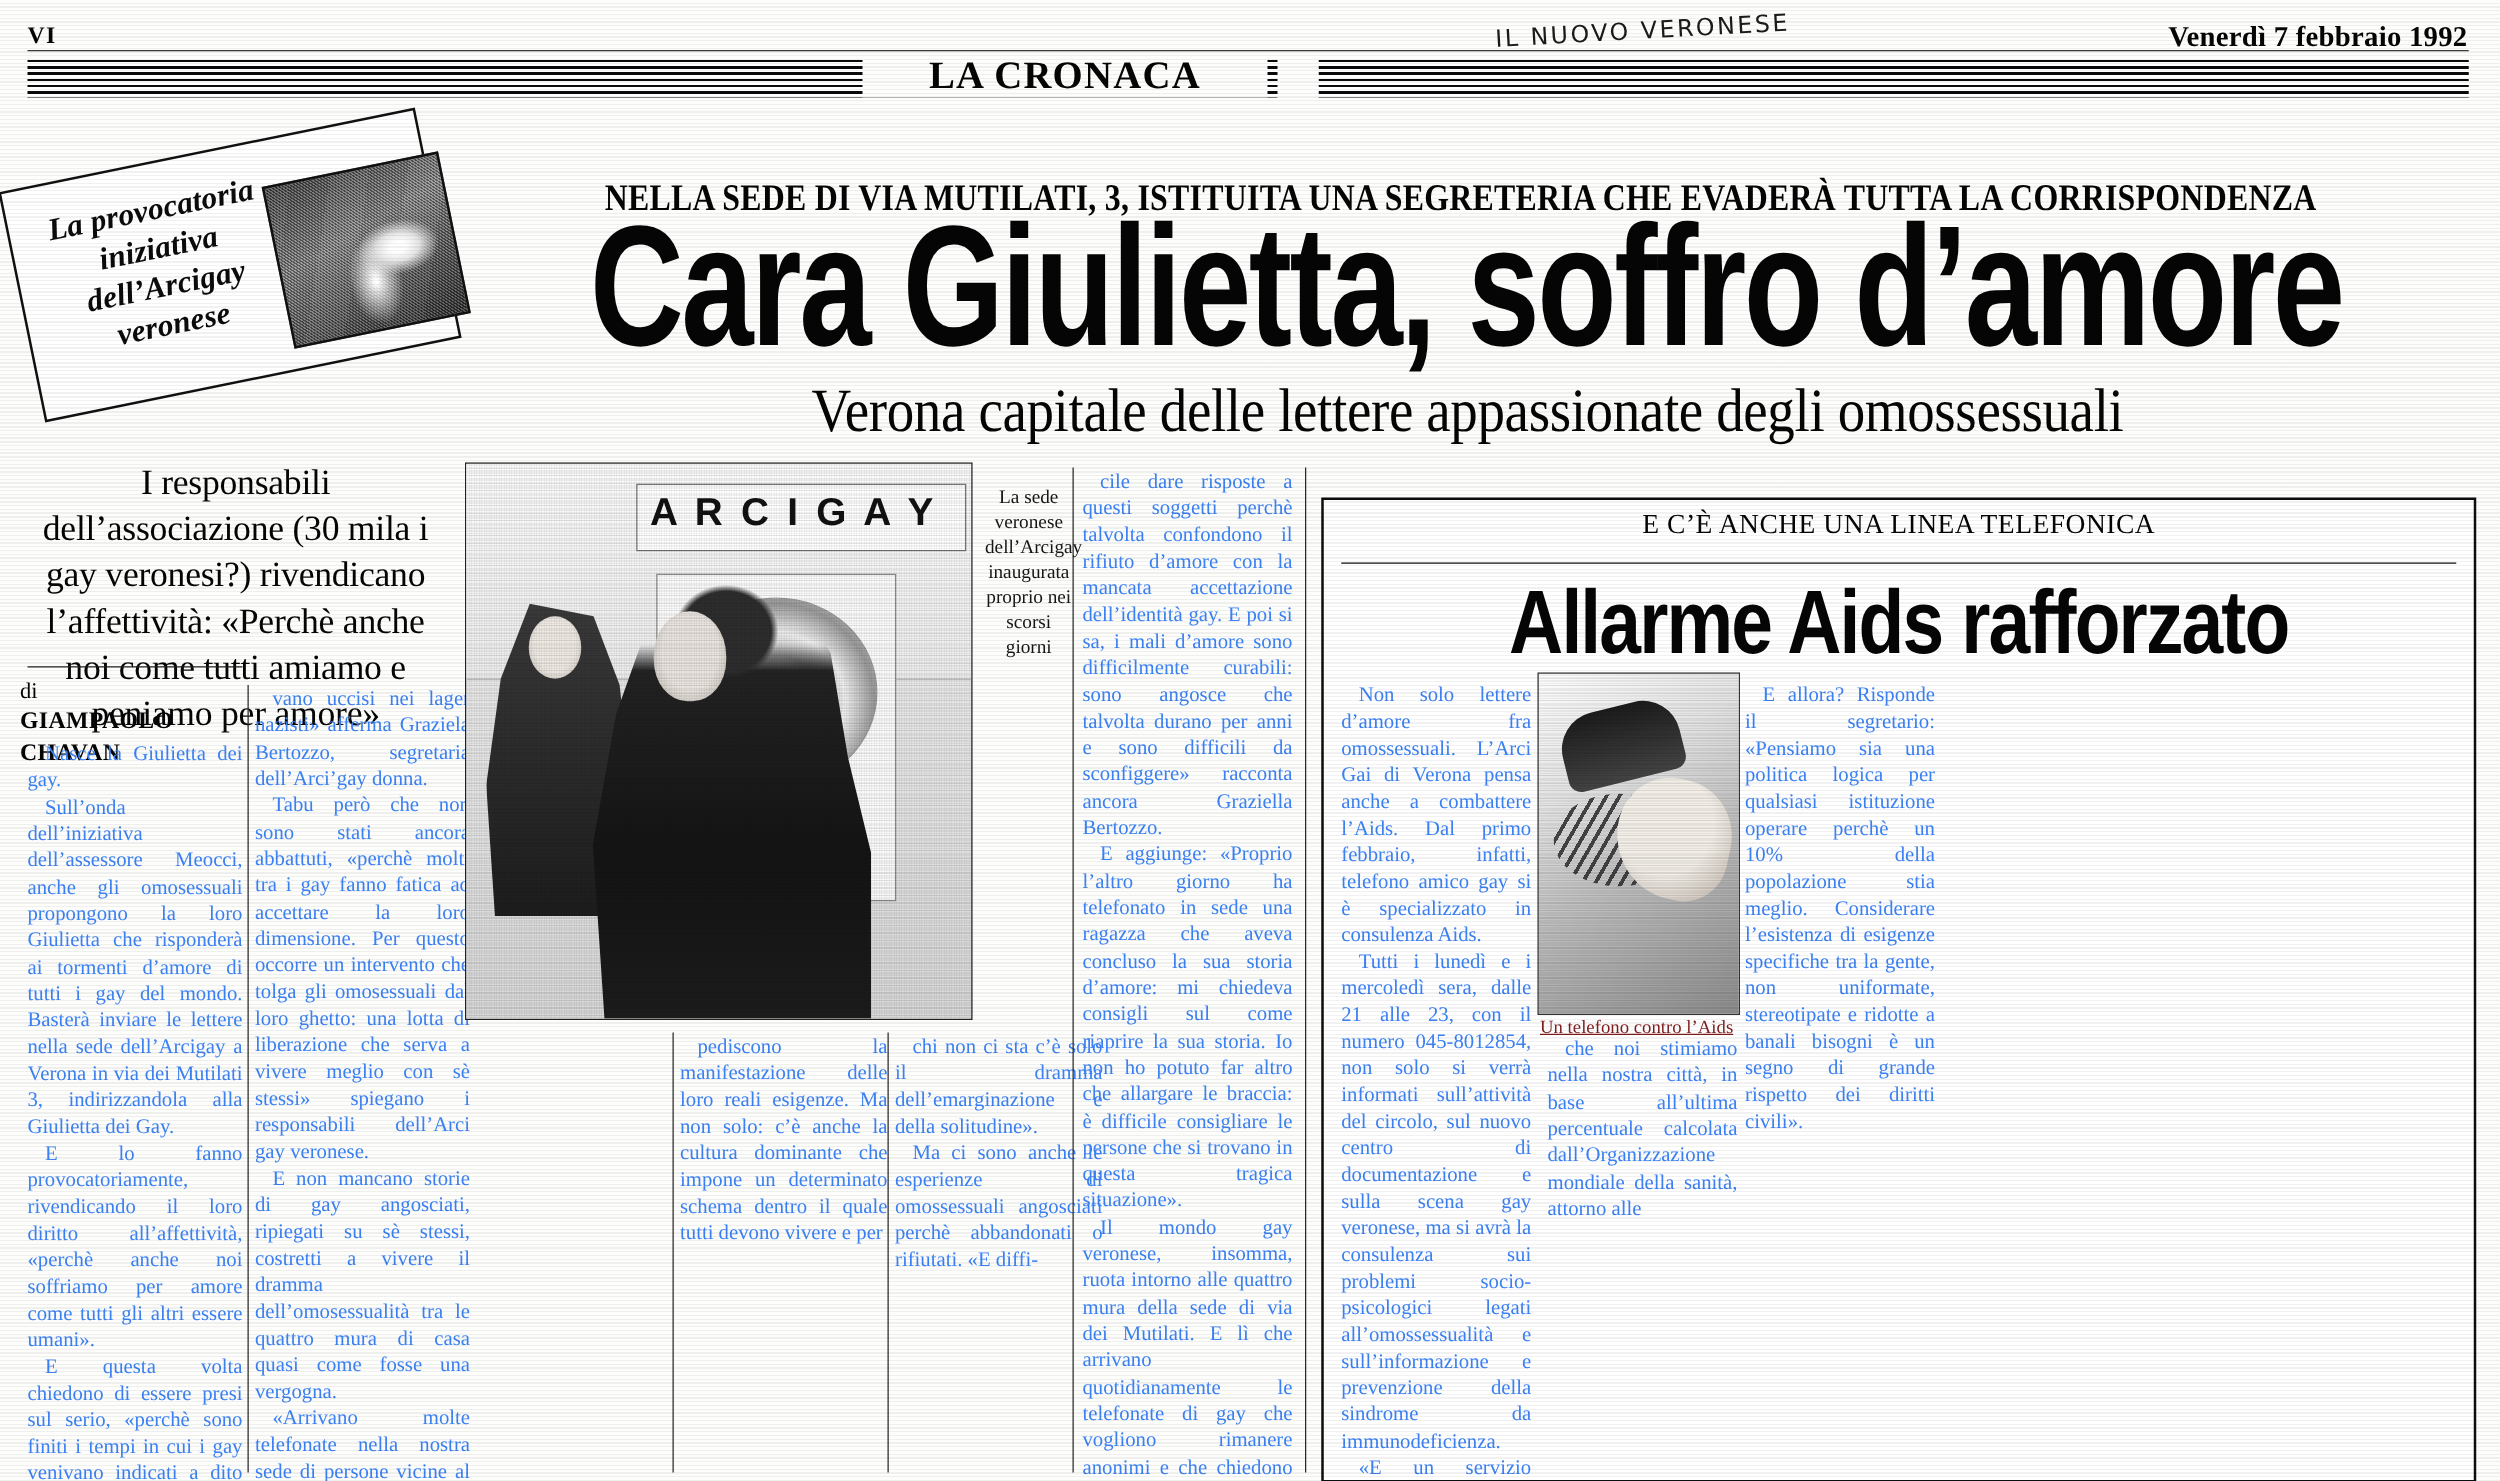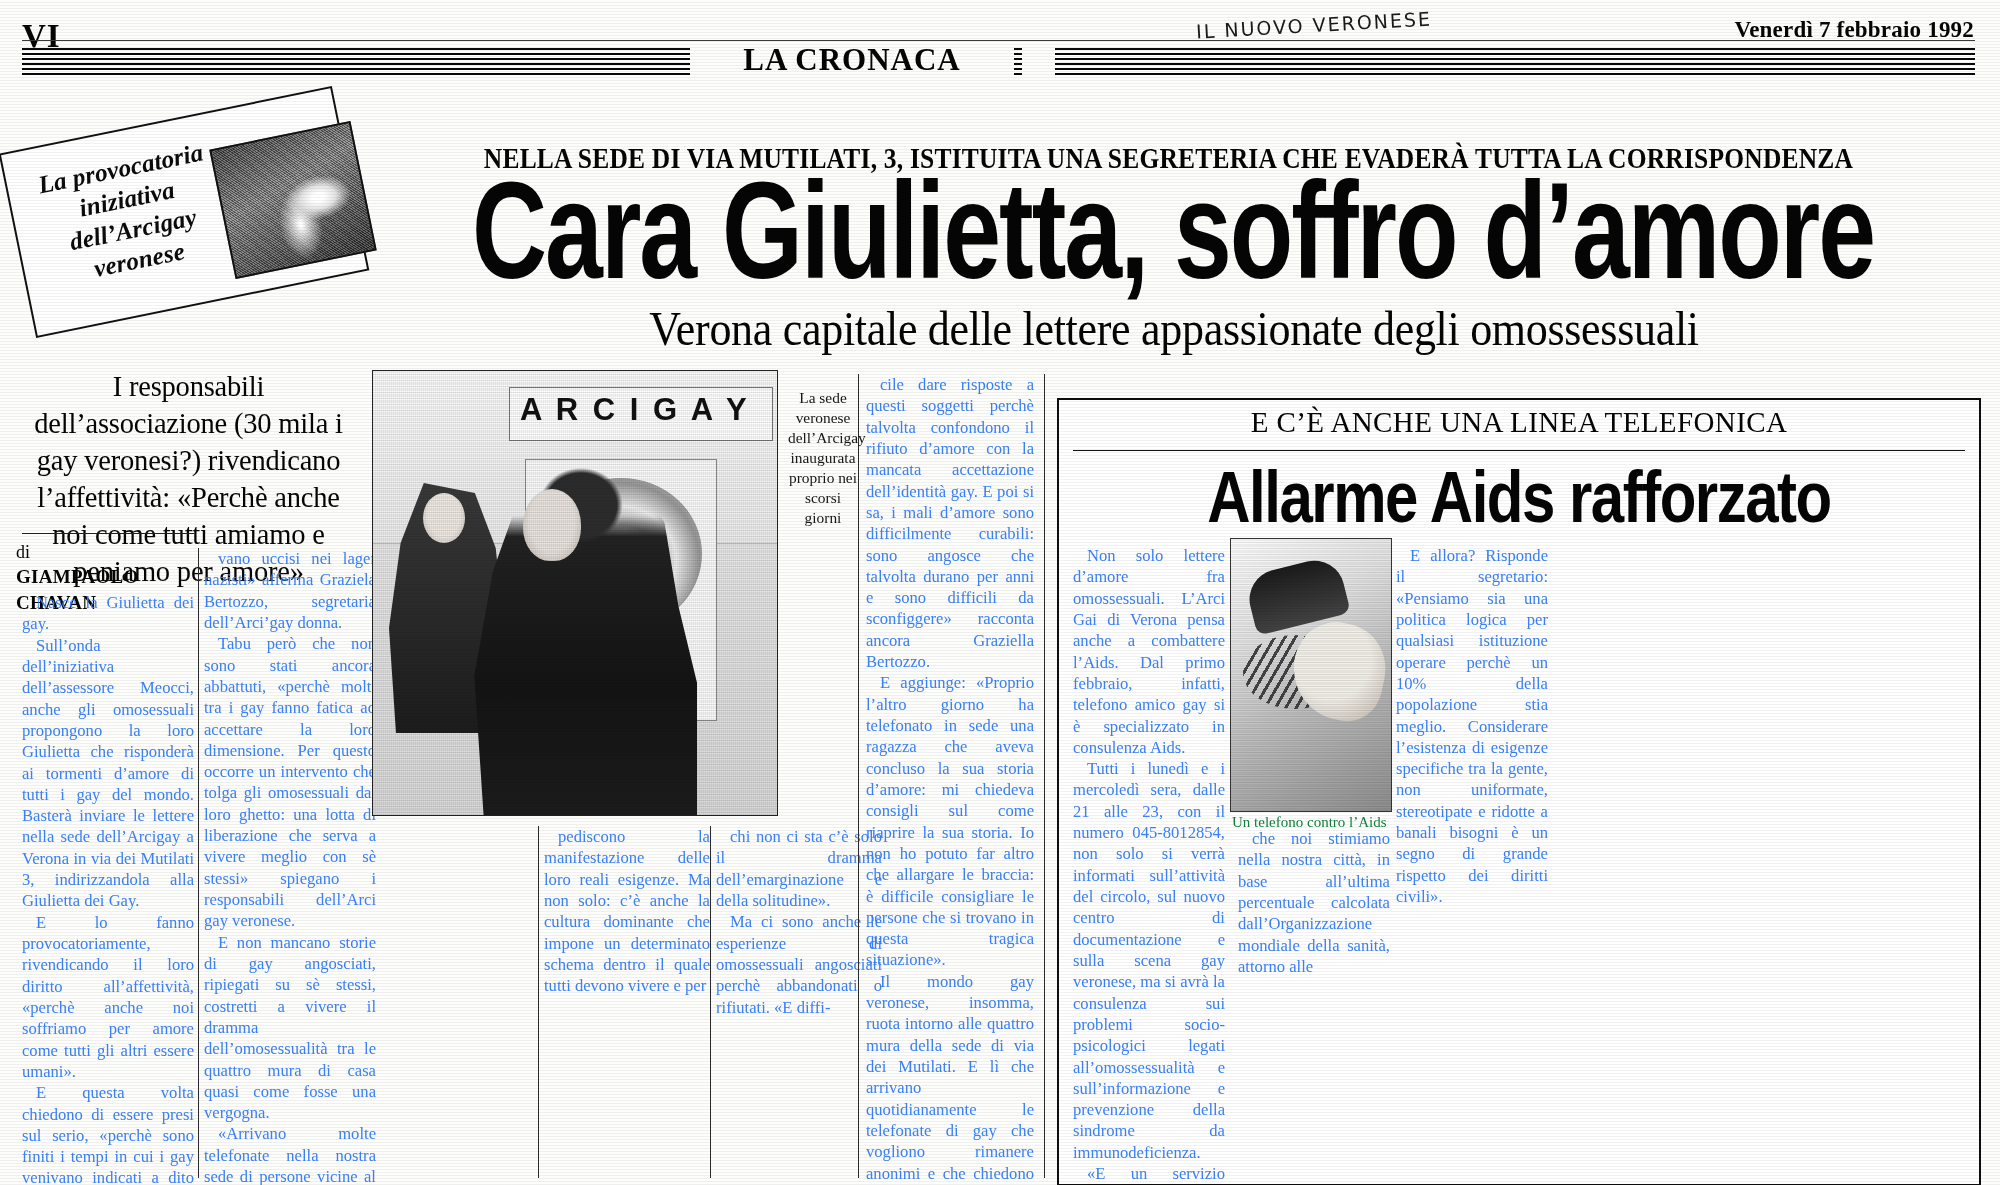--- a/index.html
+++ b/index.html
@@ -7,21 +7,21 @@
     width:2000px;height:1185px;
     font-family:"Liberation Serif", serif;
     color:#050505;
     overflow:hidden;
     position:relative;
     -webkit-font-smoothing:antialiased;
   }
   .page{position:absolute;inset:0;background:#fdfdfb;}
 
   
-  .folio{position:absolute;left:22px;top:18px;font-family:"Liberation Serif",serif;font-weight:bold;font-size:33px;letter-spacing:1px;}
+  .folio{position:absolute;left:22px;top:18px;font-family:"Liberation Serif",serif;font-weight:bold;font-size:19px;letter-spacing:1px;}
   .hand{position:absolute;left:1196px;top:14px;font-family:"DejaVu Sans",sans-serif;font-size:19px;letter-spacing:2px;
         transform:rotate(-3.2deg);color:#1a1a1a;font-weight:500;}
   .dateline{position:absolute;right:26px;top:17px;font-weight:bold;font-size:23px;font-family:"Liberation Serif",serif;letter-spacing:.2px;}
 
   .rule-left{position:absolute;left:22px;top:48px;width:1000px;height:30px;}
   .rule-right{position:absolute;left:1055px;top:48px;width:920px;height:30px;}
   .rulestack{background:
       repeating-linear-gradient(to bottom,#0a0a0a 0px,#0a0a0a 2px,#ffffff 2px,#ffffff 5px);
   }
   .rule-thin{position:absolute;left:22px;top:40px;width:1953px;height:1px;background:#3a3a3a;}
@@ -128,42 +128,42 @@
       background:repeating-linear-gradient(0deg, rgba(0,0,0,.055) 0 1px, rgba(255,255,255,0) 1px 2px),
                  repeating-linear-gradient(90deg, rgba(0,0,0,.045) 0 1px, rgba(255,255,255,0) 1px 2px);
       mix-blend-mode:multiply;}
 
   .caption-main{position:absolute;left:788px;top:388px;width:70px;
       font-family:"Liberation Serif",serif;font-size:15.4px;line-height:1.30;text-align:center;color:#161616;}
 
   
   .sidebox{position:absolute;left:1057px;top:398px;width:920px;height:784px;border:2px solid #0d0d0d;background:#fff;}
   .sb-head{position:absolute;left:0;top:6px;width:100%;text-align:center;
-      font-family:"Liberation Serif",serif;font-size:29px;letter-spacing:.4px;border-radius:15px;}
+      font-family:"Liberation Serif",serif;font-size:22px;letter-spacing:.4px;border-radius:15px;}
   .sb-rule{position:absolute;left:14px;top:50px;width:892px;height:1px;background:#111;}
   .sb-title{position:absolute;left:0;top:56px;width:100%;text-align:center;
       font-family:"Liberation Sans",sans-serif;font-weight:bold;font-size:60px;letter-spacing:-1.5px;
       transform:scaleY(1.2);transform-origin:center top;}
 
   .sb-photo{position:absolute;left:1230px;top:538px;width:160px;height:272px;
       border:1px solid #333;overflow:hidden;background:#ddd;}
   .sb-photo .bg{position:absolute;inset:0;
       background:linear-gradient(150deg,#fdfdfd 0%,#e3e3e3 30%,#bdbdbd 58%,#8e8e8e 100%);}
   .sb-photo .phone{position:absolute;left:18px;top:26px;width:96px;height:60px;
       background:linear-gradient(180deg,#1b1b1b,#444);border-radius:30px 30px 10px 10px;transform:rotate(-14deg);}
   .sb-photo .cord{position:absolute;left:12px;top:96px;width:104px;height:74px;
       background:repeating-linear-gradient(120deg, #2a2a2a 0 3px, rgba(255,255,255,0) 3px 9px);
       border-radius:50%;opacity:.85;}
   .sb-photo .hand2{position:absolute;left:62px;top:84px;width:92px;height:96px;
       background:radial-gradient(ellipse at 40% 40%, #f3eee8 0 50%, #cfc7bd 85%);
       border-radius:48% 52% 40% 60%;transform:rotate(12deg);}
   .sb-photo .halftone{position:absolute;inset:0;
       background:repeating-linear-gradient(0deg, rgba(0,0,0,.06) 0 1px, rgba(255,255,255,0) 1px 2px);
       mix-blend-mode:multiply;}
-  .sb-cap{position:absolute;left:1232px;top:814px;width:158px;font-size:15px;text-align:left;color:#15803d;}
+  .sb-cap{position:absolute;left:1232px;top:814px;width:158px;font-size:15px;text-align:left;color:#7f1d1d;text-decoration:underline;}
 
   .noise{position:absolute;inset:0;pointer-events:none;opacity:.055;
       background:repeating-linear-gradient(0deg, #000 0 1px, rgba(0,0,0,0) 1px 3px);}
 </style>
 </head>
 <body>
 
 <div class="page">
 
   <div class="folio">VI</div>

